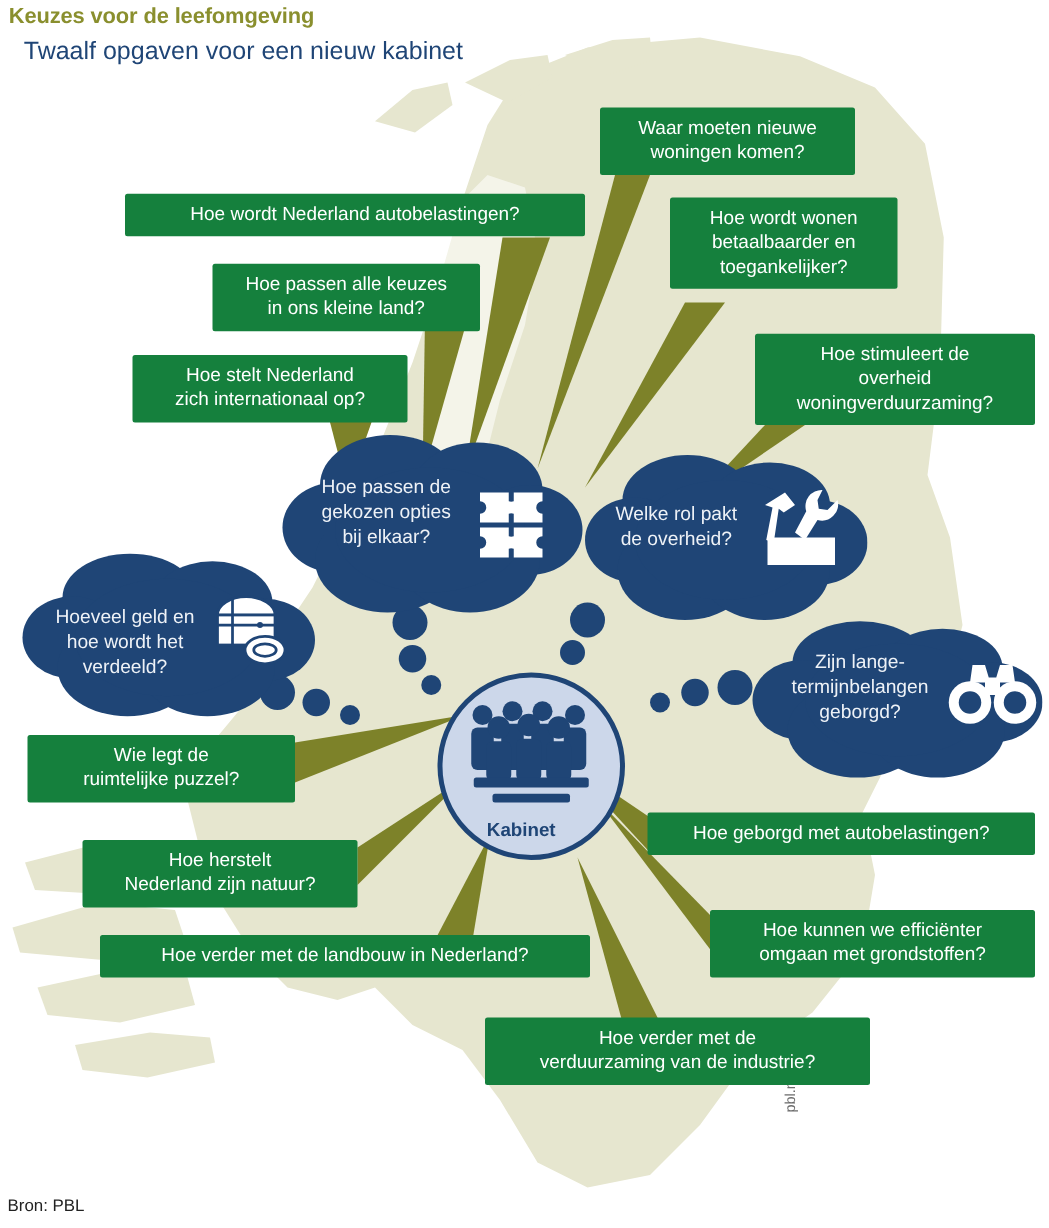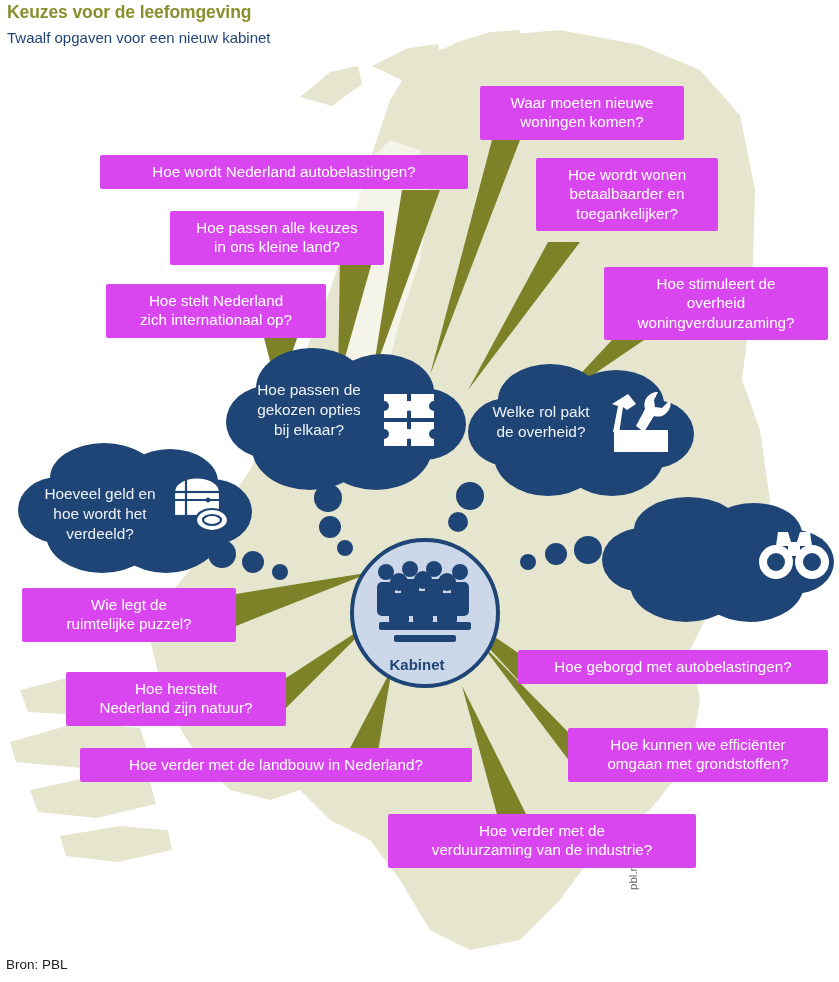--- a/index.html
+++ b/index.html
@@ -16,30 +16,30 @@
     overflow:hidden;
   }
 
   
   #header{position:absolute;left:7px;top:2px;width:700px;}
   #title{
     font-size:17.5px;font-weight:bold;color:#8a8f2e;letter-spacing:-0.1px;
     line-height:1.25;margin:0;padding:0;
   }
   #subtitle{
-    font-size:15px;color:#1f4576;line-height:1.3;margin:4px 0 0 0;padding:0;
+    font-size:20px;color:#1f4576;line-height:1.3;margin:4px 0 0 12px;padding:0;
   }
 
   
   #mapwrap{position:absolute;left:0;top:0;width:839px;height:982px;}
 
   
   .callout{
     position:absolute;
-    background:#d946ef;
+    background:#15803d;
     color:#ffffff;
     font-size:15.2px;
     line-height:1.28;
     padding:7px 12px 8px 12px;
     box-sizing:border-box;
     text-align:center;
     border-radius:2px;
     z-index:30;
   }
 
@@ -302,20 +302,21 @@
       <g fill="#1f4576">
         <ellipse cx="90" cy="38" rx="54" ry="33"></ellipse>
         <ellipse cx="156" cy="42" rx="48" ry="31"></ellipse>
         <ellipse cx="44" cy="68" rx="40" ry="32"></ellipse>
         <ellipse cx="196" cy="70" rx="40" ry="32"></ellipse>
         <ellipse cx="88" cy="92" rx="56" ry="38"></ellipse>
         <ellipse cx="152" cy="92" rx="54" ry="38"></ellipse>
         <ellipse cx="120" cy="68" rx="74" ry="45"></ellipse>
       </g>
     </svg>
+    <div class="ctext" style="left:14px;top:28px;width:152px;">Zijn lange-<br>termijnbelangen<br>geborgd?</div>
     <div class="cicon" style="left:160px;top:36px;">
       <svg width="72" height="58" viewBox="0 0 72 58" xmlns="http://www.w3.org/2000/svg">
         <g fill="#ffffff">
           <path d="M20 4 h10 l3 10 h6 l3 -10 h10 l2 14 h-36 z"></path>
           <rect x="30" y="16" width="12" height="12"></rect>
           <circle cx="18" cy="34" r="17"></circle>
           <circle cx="54" cy="34" r="17"></circle>
         </g>
         <g fill="#1f4576">
           <circle cx="18" cy="34" r="9"></circle>

